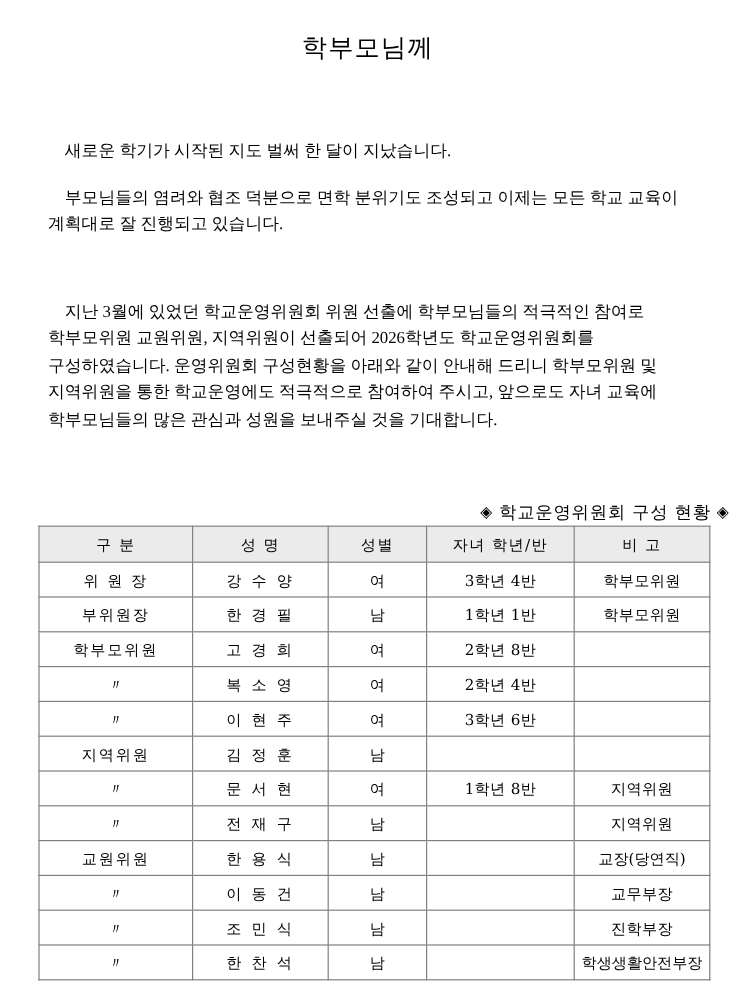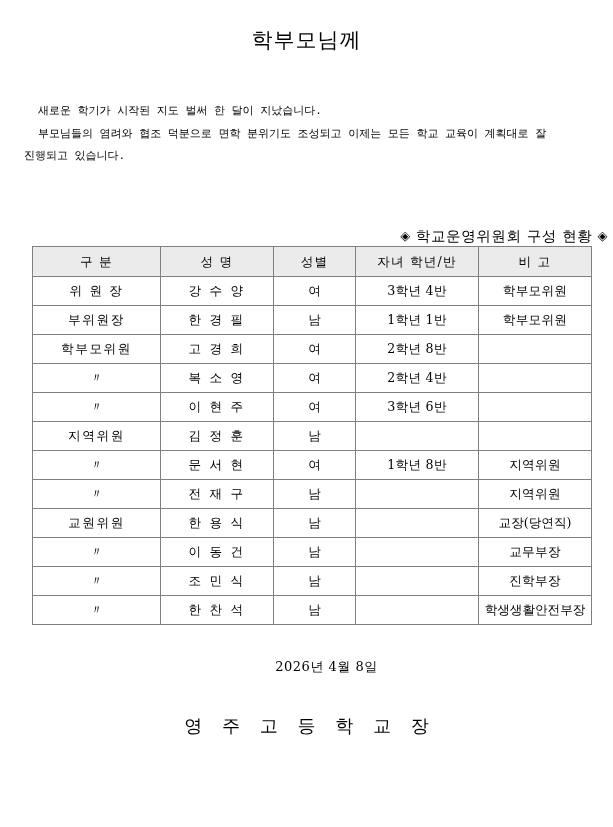--- a/index.html
+++ b/index.html
@@ -34,26 +34,26 @@
     line-height: 1.4;
     font-family: "DejaVu Serif", "Liberation Serif", serif;
   }
 
   
   .body-block {
     margin: 0;
     padding: 0 24px 0 24px;
   }
   .para {
-    font-size: 11px;
+    font-size: 14px;
     line-height: 22.5px;
-    margin: 0;
+    margin: 16px;
     text-align: left;
     word-break: keep-all;
-    font-family: Liberation Mono, monospace;
+    font-family: Liberation Serif, serif;
   }
   .para.indent {
     text-indent: 14px;
   }
   .spacer-md { height: 18px; }
   .spacer-lg { height: 22px; }
   .gap-after-title { height: 29px; }
 
   
   .section-heading {
@@ -149,20 +149,21 @@
   <div class="gap-after-title"></div>
 
   <div class="body-block">
 
     <p class="para indent">새로운 학기가 시작된 지도 벌써 한 달이 지났습니다.</p>
 
     <p class="para indent">부모님들의 염려와 협조 덕분으로 면학 분위기도 조성되고 이제는 모든 학교 교육이 계획대로 잘 진행되고 있습니다.</p>
 
     <div class="spacer-md"></div>
 
+    <p class="para indent">지난 3월에 있었던 학교운영위원회 위원 선출에 학부모님들의 적극적인 참여로 학부모위원 교원위원, 지역위원이 선출되어 2026학년도 학교운영위원회를 구성하였습니다. 운영위원회 구성현황을 아래와 같이 안내해 드리니 학부모위원 및 지역위원을 통한 학교운영에도 적극적으로 참여하여 주시고, 앞으로도 자녀 교육에 학부모님들의 많은 관심과 성원을 보내주실 것을 기대합니다.</p>
 
     <div class="spacer-md"></div>
 
 
   </div>
 
   <div class="spacer-lg"></div>
 
   <p class="section-heading">
     <span class="diamond">◈</span><span>학교운영위원회 구성 현황</span><span class="diamond">◈</span>

